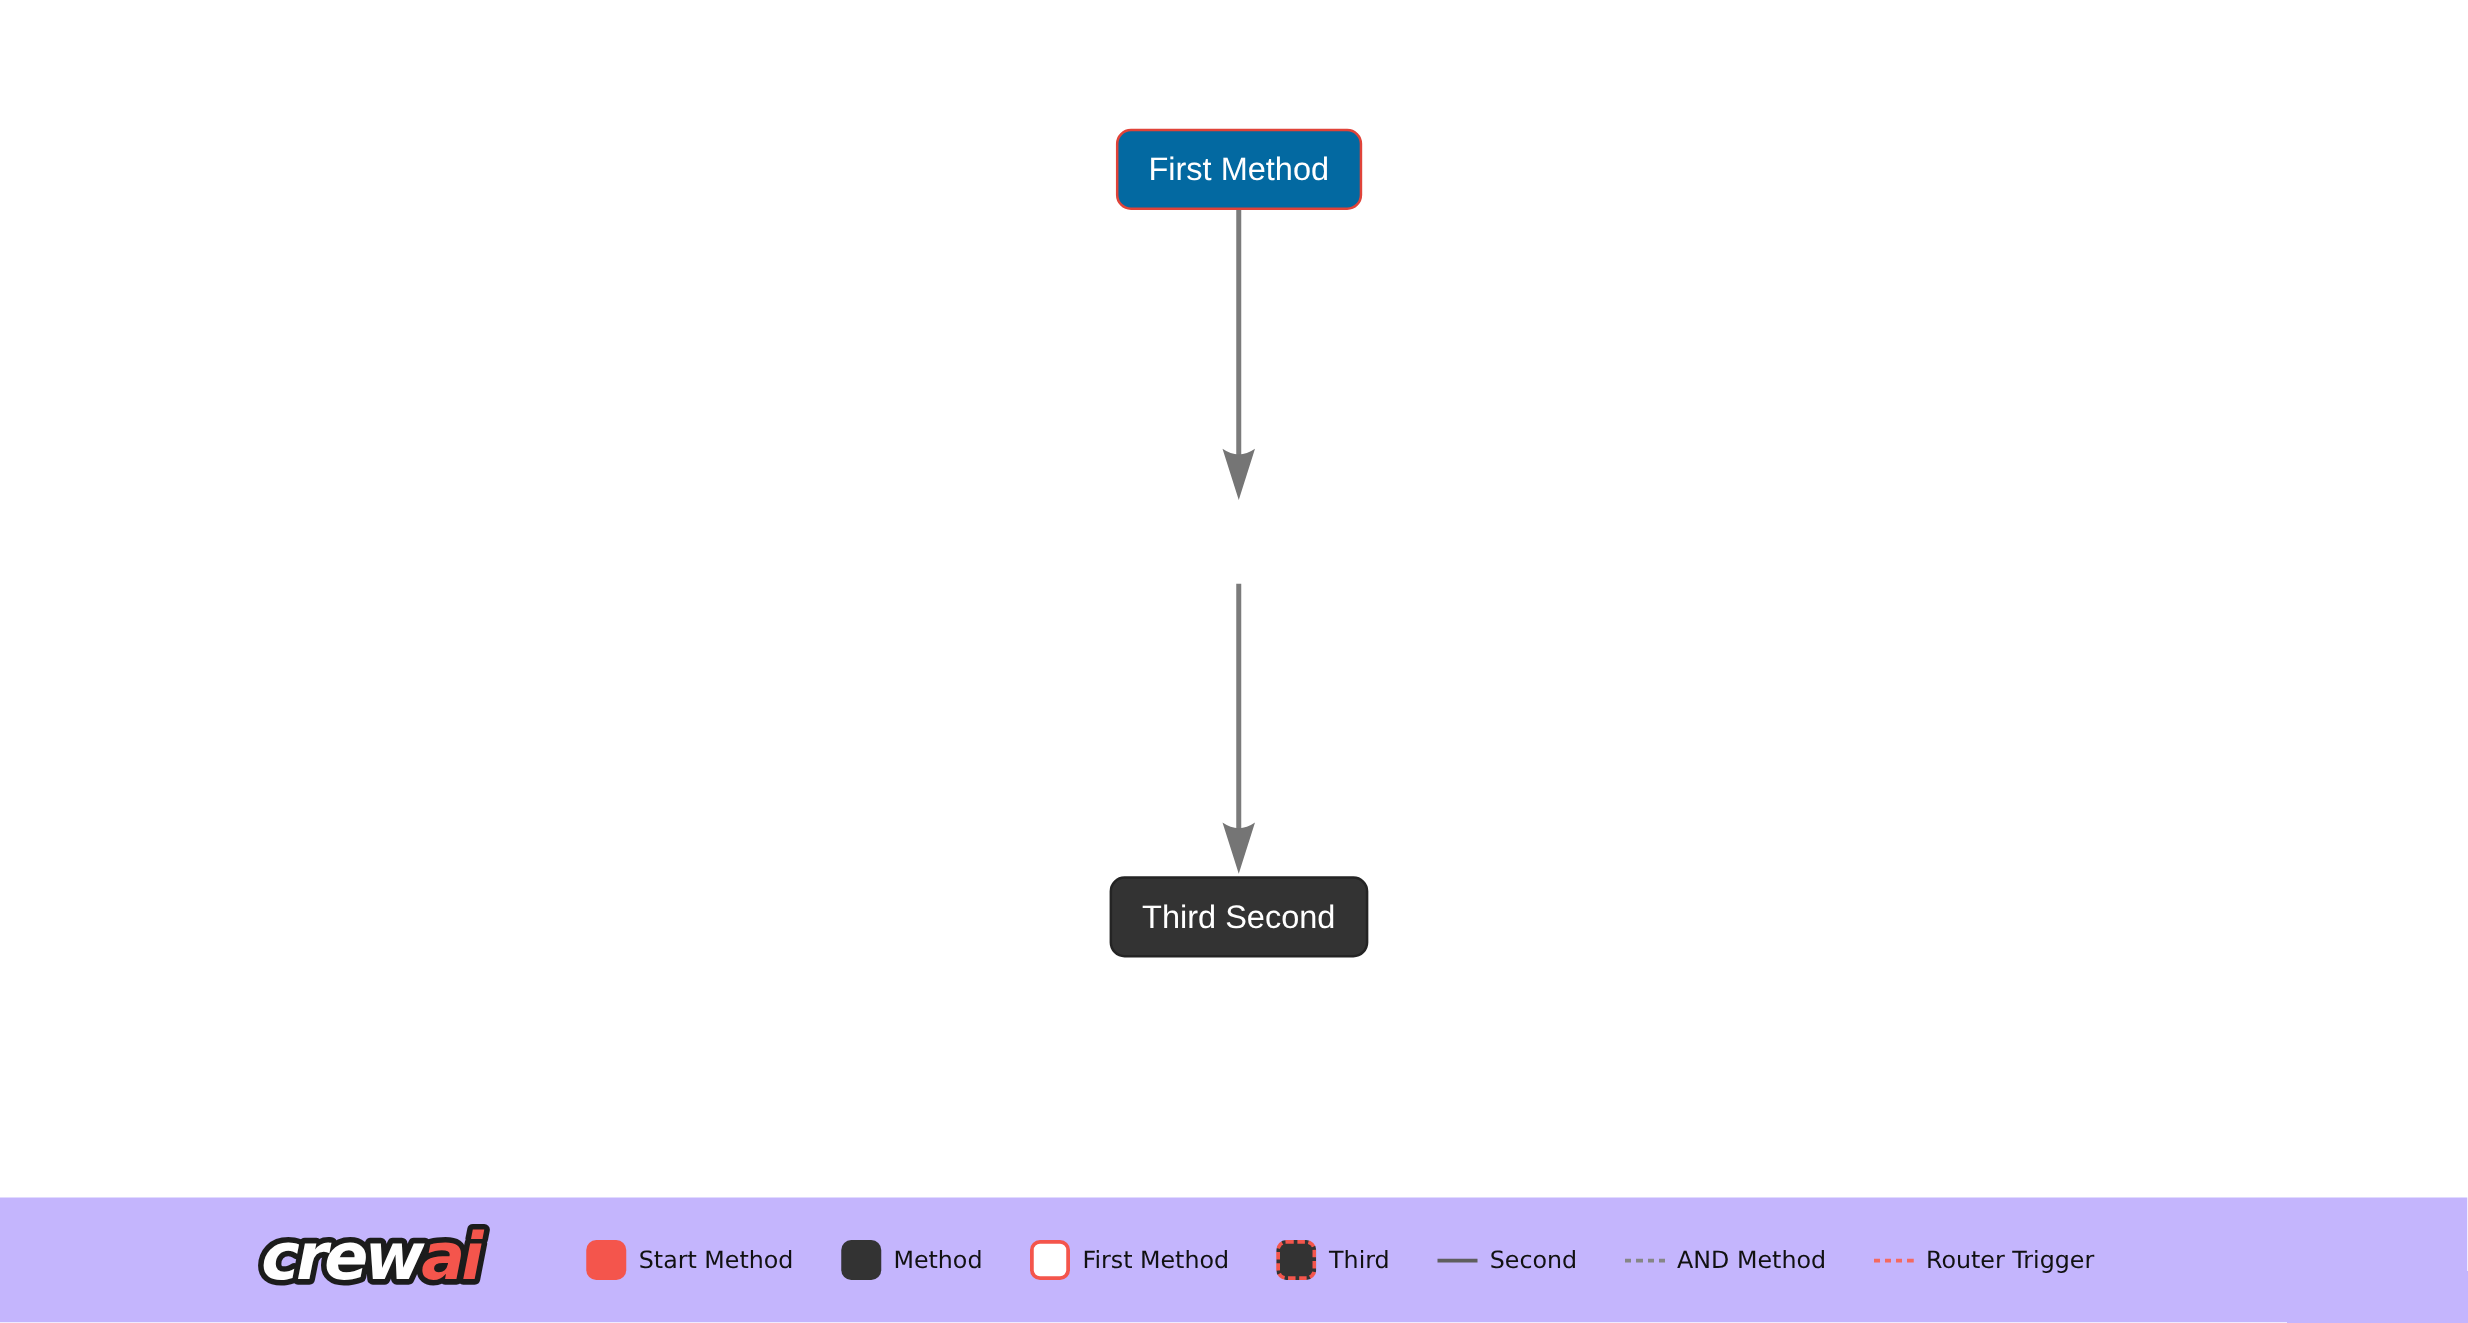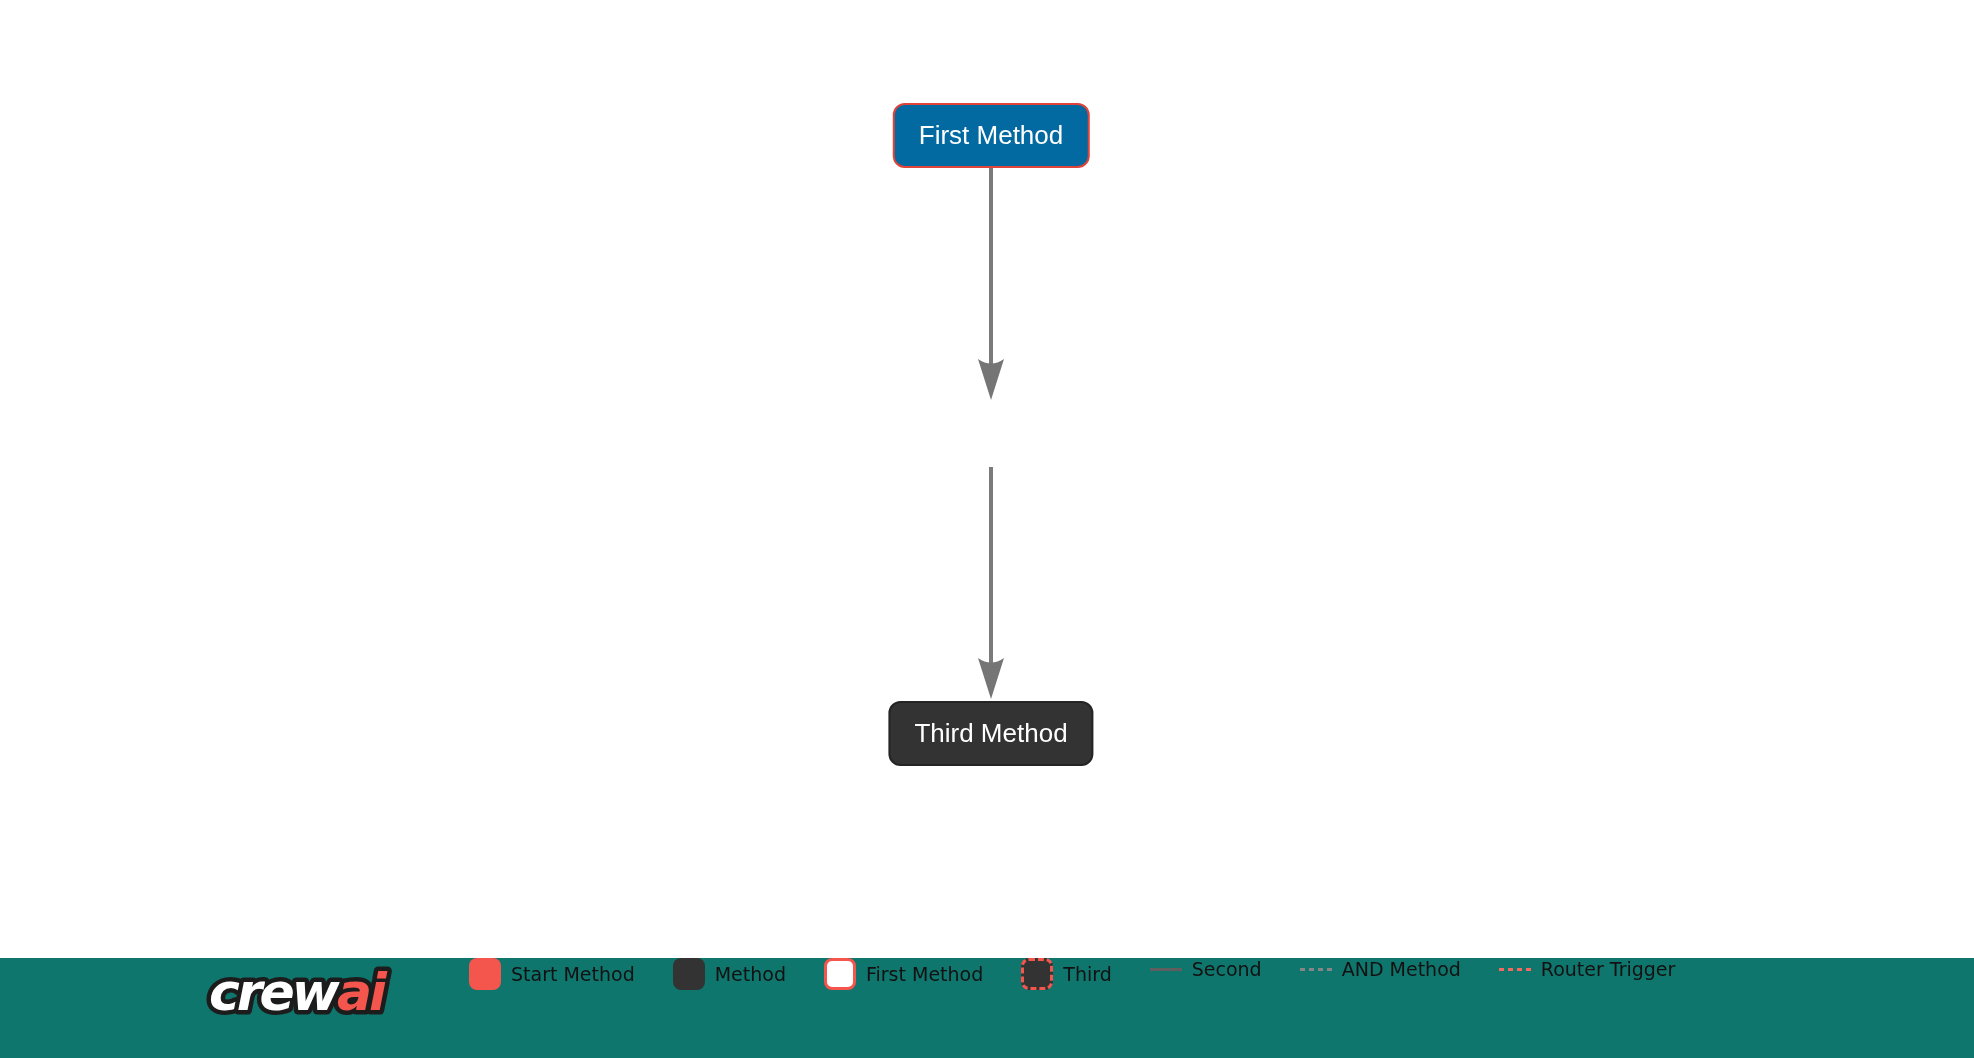--- a/index.html
+++ b/index.html
@@ -34,22 +34,22 @@
   }
   .node-method {
     background: #333333;
     border: 2px solid #242424;
   }
 
   
   .legend-bar {
     position: absolute; left: 0; right: 0; bottom: 0;
     height: 100px;
-    background: #0f766e;
-    display: flex; align-items: flex-start;
+    background: #c4b5fd;
+    display: flex; align-items: center;
     padding-left: 203px;
     gap: 38px;
   }
   .logo { flex: 0 0 auto; margin-right: 12px; }
   .legend-item {
     display: flex; align-items: center; gap: 10px;
     flex: 0 0 auto;
   }
   .legend-label {
     font-size: 19px;
@@ -83,21 +83,21 @@
         <path d="M991,699 L978,658 Q991,667 1004,658 Z" fill="#757575"></path>
       </g>
     </svg>
 
     <div class="node node-start" style="left:991px; top:103px;">
       <span>First Method</span>
     </div>
 
 
     <div class="node node-method" style="left:991px; top:701px;">
-      <span>Third Method</span>
+      <span>Third Second</span>
     </div>
   </div>
 
   <div class="legend-bar">
 
     <div class="logo">
       <svg width="216" height="70" viewBox="0 0 216 70">
         <g font-family="DejaVu Sans" ,="" sans-serif="" font-style="italic" font-weight="bold" font-size="52" letter-spacing="-3" paint-order="stroke" stroke-linejoin="round">
           <text x="6" y="52" stroke="#1C1C1C" stroke-width="9" fill="#ffffff">crew</text>
           <text x="134" y="52" stroke="#1C1C1C" stroke-width="9" fill="#F4554C">ai</text>

